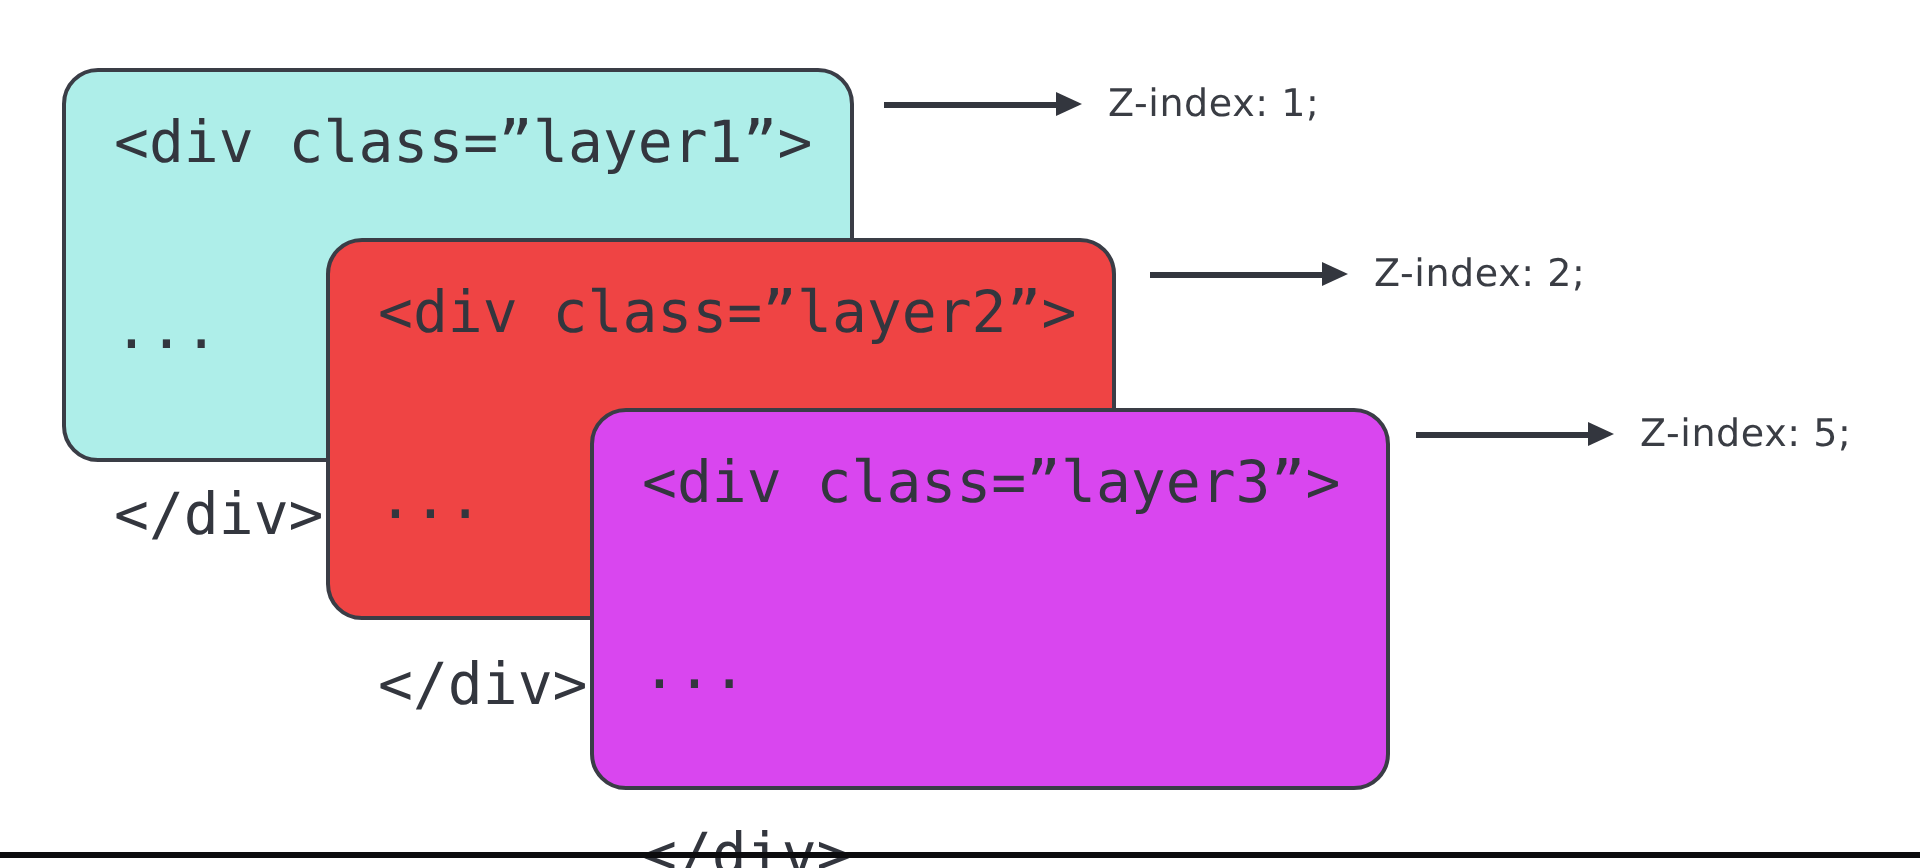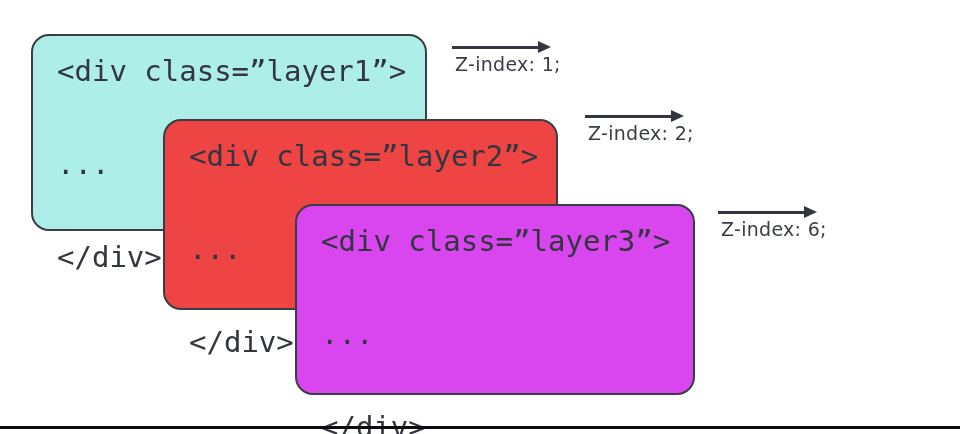--- a/index.html
+++ b/index.html
@@ -57,24 +57,23 @@
   }
   .code-line {
     display: block;
   }
   .callout {
     position: absolute;
     display: flex;
     align-items: center;
     height: 22px;
     z-index: 4;
-    flex-direction: column;
   }
   .callout-1 { left: 442px; top: 41px; }
-  .callout-2 { left: 575px; top: 110px; }
+  .callout-2 { left: 575px; top: 126px; }
   .callout-3 { left: 708px; top: 206px; }
   .arrow {
     display: inline-flex;
     align-items: center;
   }
   .arrow-line {
     display: inline-block;
     width: 86px;
     height: 0;
     border-top: 3px solid #33363e;
@@ -148,18 +147,18 @@
       <span class="arrow-head"></span>
     </span>
     <span class="callout-label">Z-index: 2;</span>
   </div>
 
   <div class="callout callout-3">
     <span class="arrow">
       <span class="arrow-line"></span>
       <span class="arrow-head"></span>
     </span>
-    <span class="callout-label">Z-index: 6;</span>
+    <span class="callout-label">Z-index: 5;</span>
   </div>
 
   <div class="bottom-rule"></div>
 
 </div>
 
 </body></html>

